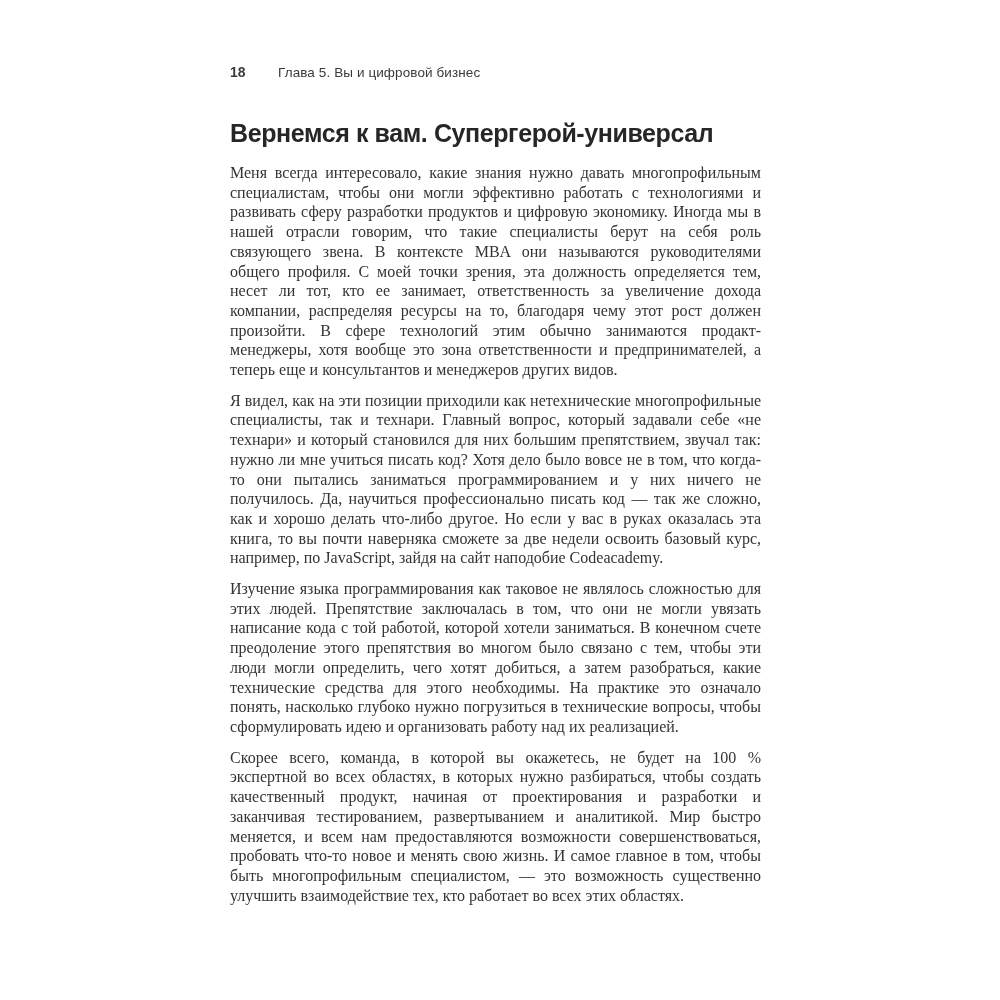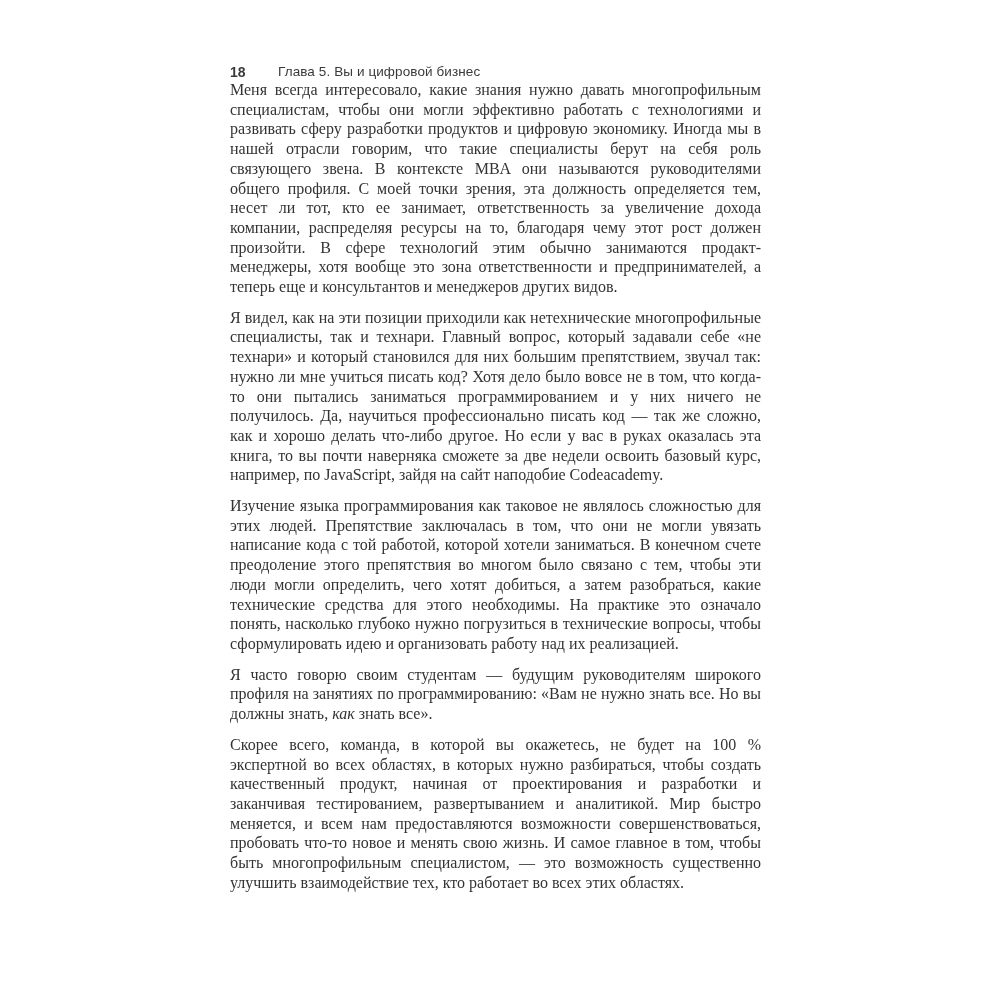--- a/index.html
+++ b/index.html
@@ -15,21 +15,21 @@
     overflow: hidden;
   }
   .column {
     position: absolute;
     left: 230px;
     top: 63px;
     width: 541px;
   }
   .page-header {
     display: flex;
-    align-items: center;
+    align-items: flex-end;
     font-family: "Liberation Sans", sans-serif;
     color: #3a3a3a;
     height: 17px;
   }
   .page-number {
     font-weight: bold;
     font-size: 14px;
     width: 48px;
     flex: 0 0 48px;
   }
@@ -65,23 +65,23 @@
 <body>
 
 <div class="page">
   <div class="column">
 
     <div class="page-header">
       <span class="page-number">18</span>
       <span class="running-head">Глава 5. Вы и цифровой бизнес</span>
     </div>
 
+    <h1 class="section-title">Вернемся к вам. Супергерой-универсал</h1>
 
     <div class="body-text">
         <p><span>Меня всегда интересовало, какие знания нужно давать многопрофильным специалистам, чтобы они могли эффективно работать с технологиями и развивать сферу разработки продуктов и цифровую экономику. Иногда мы в нашей отрасли говорим, что такие специалисты берут на себя роль связующего звена. В контексте MBA они называются руководителями общего профиля. С моей точки зрения, эта должность определяется тем, несет ли тот, кто ее занимает, ответственность за увеличение дохода компании, распределяя ресурсы на то, благодаря чему этот рост должен произойти. В сфере технологий этим обычно занимаются продакт-менеджеры, хотя вообще это зона ответственности и предпринимателей, а теперь еще и консультантов и менеджеров других видов.</span></p>
         <p><span>Я видел, как на эти позиции приходили как нетехнические многопрофильные специалисты, так и технари. Главный вопрос, который задавали себе «не технари» и который становился для них большим препятствием, звучал так: нужно ли мне учиться писать код? Хотя дело было вовсе не в том, что когда-то они пытались заниматься программированием и у них ничего не получилось. Да, научиться профессионально писать код — так же сложно, как и хорошо делать что-либо другое. Но если у вас в руках оказалась эта книга, то вы почти наверняка сможете за две недели освоить базовый курс, например, по JavaScript, зайдя на сайт наподобие Codeacademy.</span></p>
         <p><span>Изучение языка программирования как таковое не являлось сложностью для этих людей. Препятствие заключалась в том, что они не могли увязать написание кода с той работой, которой хотели заниматься. В конечном счете преодоление этого препятствия во многом было связано с тем, чтобы эти люди могли определить, чего хотят добиться, а затем разобраться, какие технические средства для этого необходимы. На практике это означало понять, насколько глубоко нужно погрузиться в технические вопросы, чтобы сформулировать идею и организовать работу над их реализацией.</span></p>
-        <p><span>Я часто говорю своим студентам — будущим руководителям широкого профиля на занятиях по программированию: «Вам не нужно знать все. Но вы должны знать, </span><em>как</em><span> знать все».</span></p>
         <p><span>Скорее всего, команда, в которой вы окажетесь, не будет на 100 % экспертной во всех областях, в которых нужно разбираться, чтобы создать качественный продукт, начиная от проектирования и разработки и заканчивая тестированием, развертыванием и аналитикой. Мир быстро меняется, и всем нам предоставляются возможности совершенствоваться, пробовать что-то новое и менять свою жизнь. И самое главное в том, чтобы быть многопрофильным специалистом, — это возможность существенно улучшить взаимодействие тех, кто работает во всех этих областях.</span></p>
       </div>
 
   </div>
 </div>
 
 </body></html>

